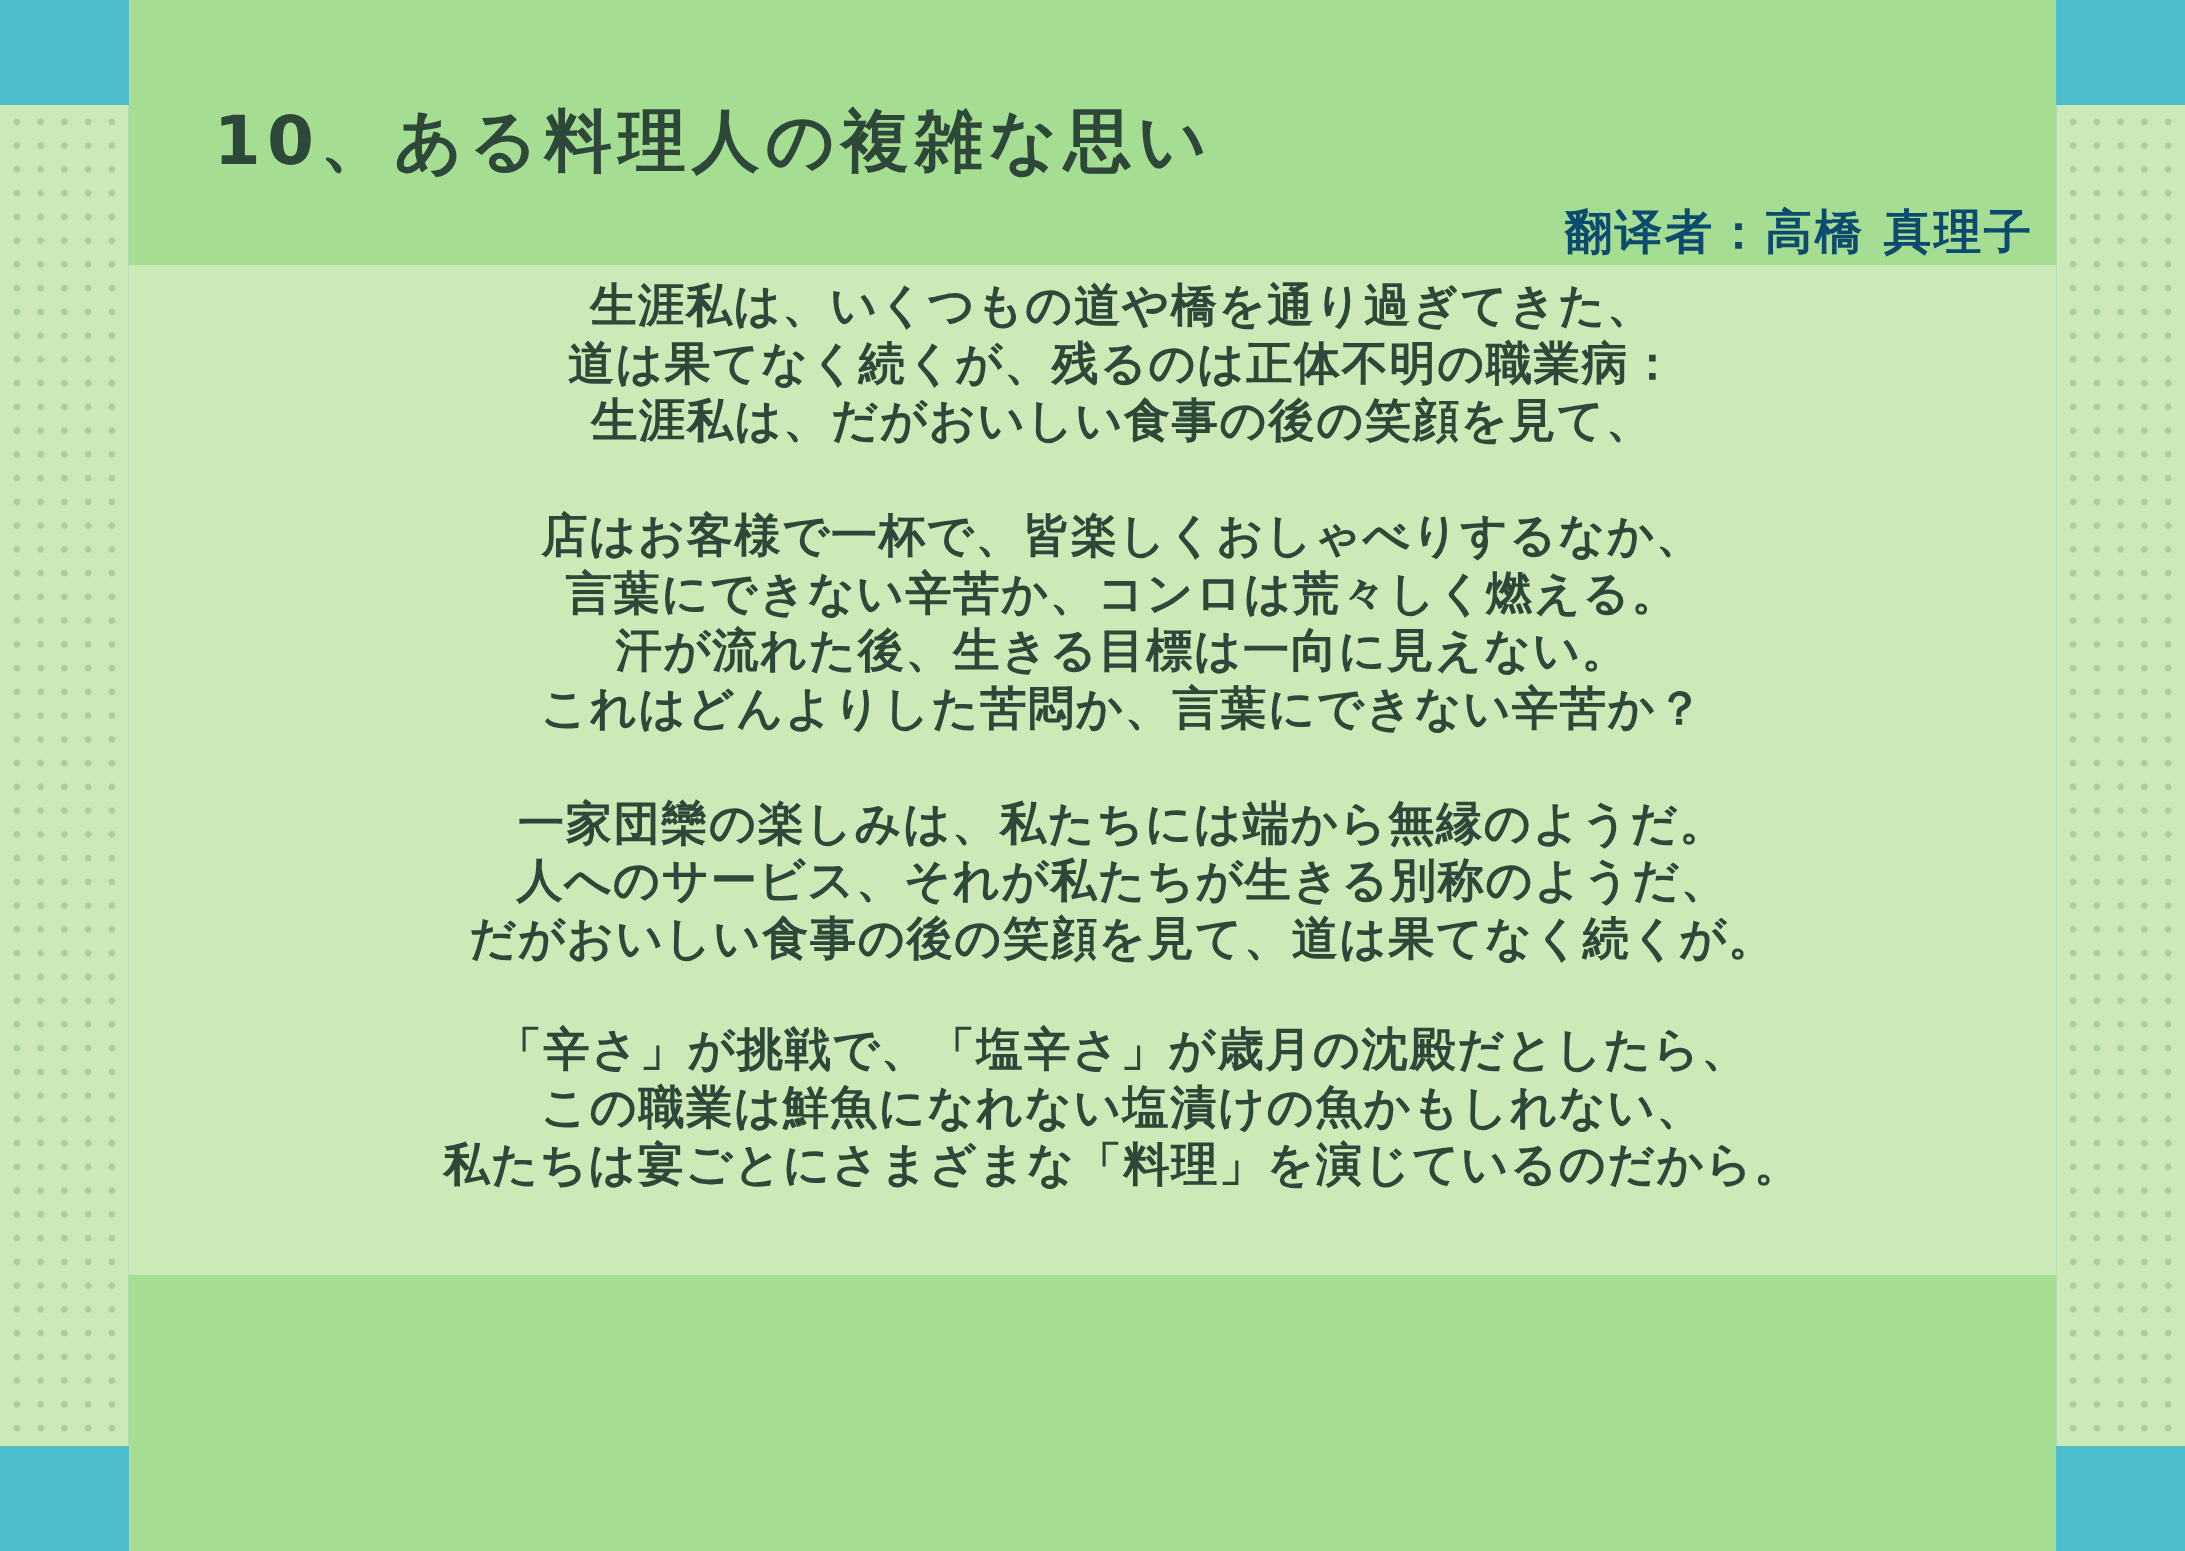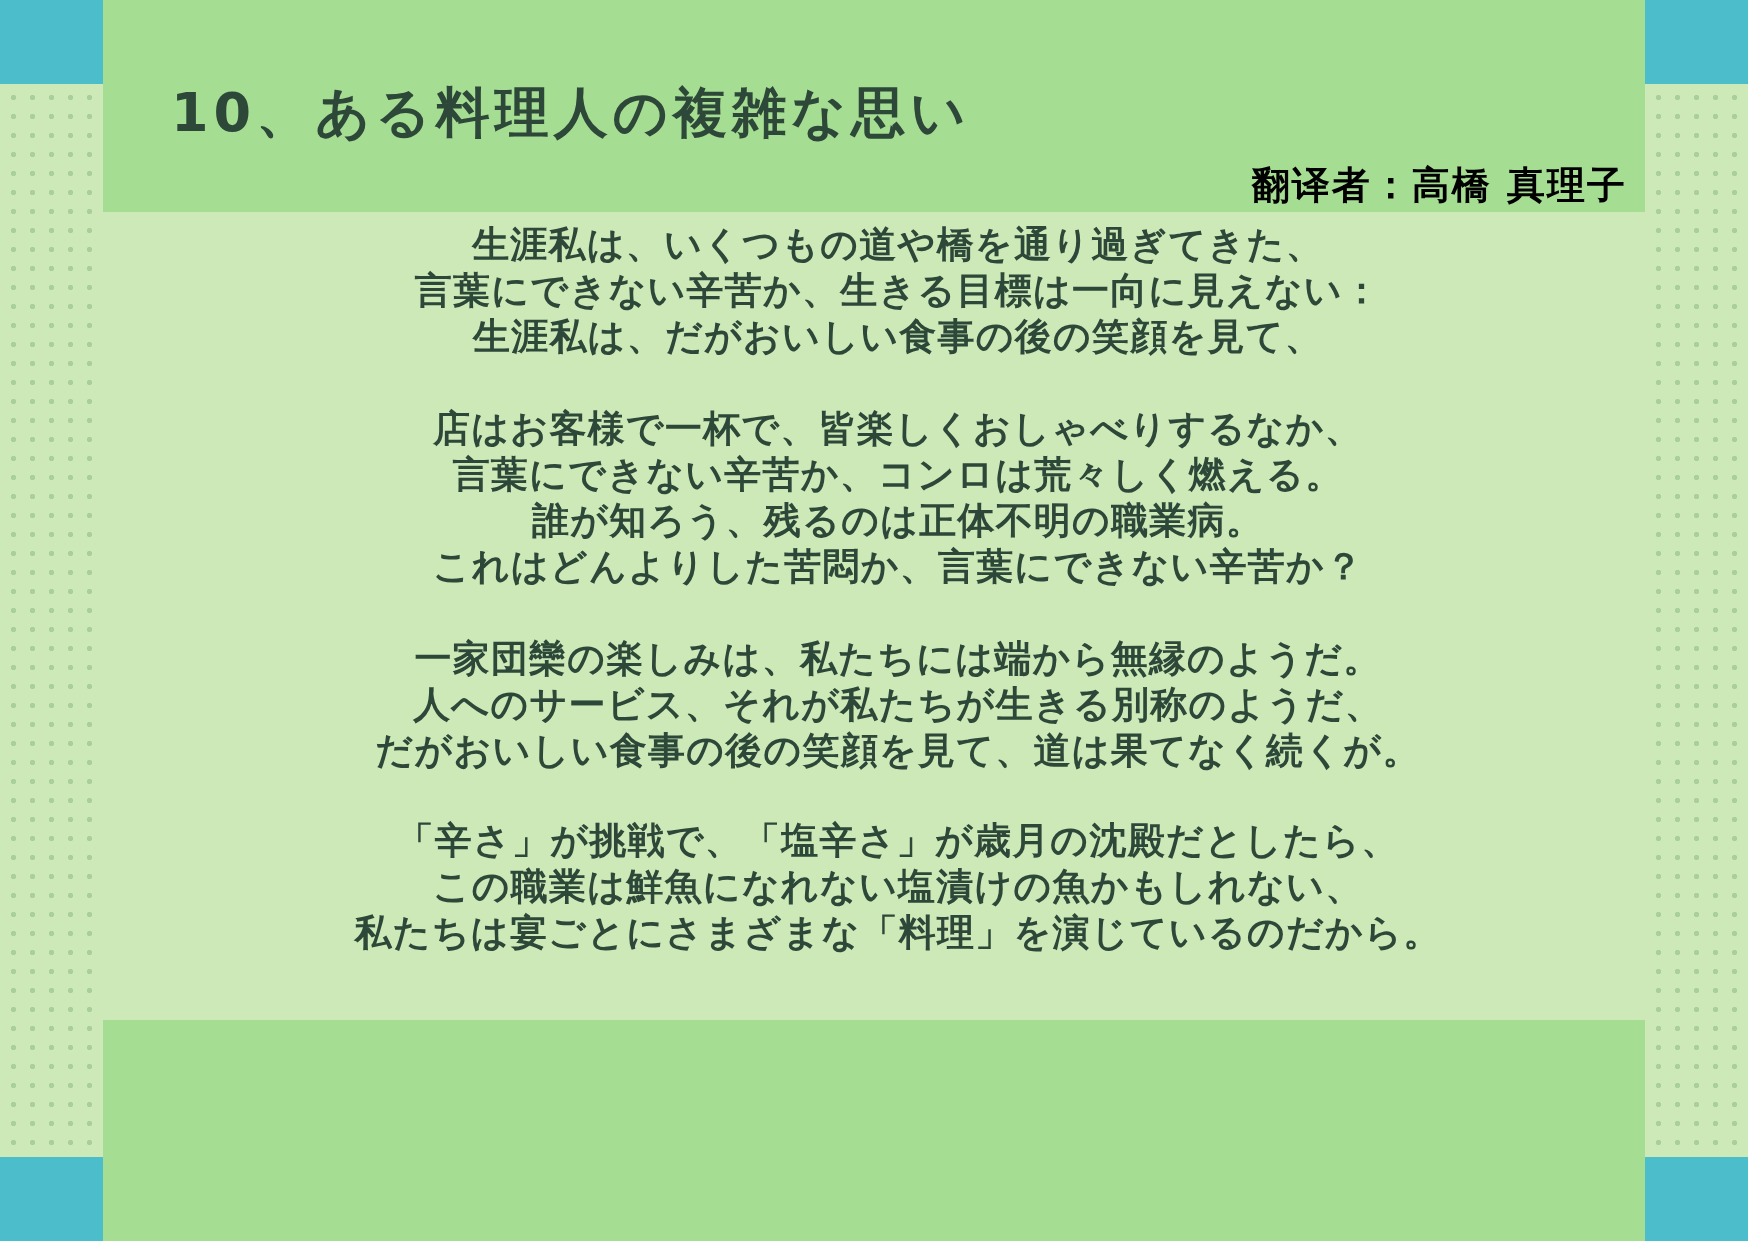--- a/index.html
+++ b/index.html
@@ -57,21 +57,21 @@
     white-space: nowrap;
     line-height: 1;
   }
 
   .translator {
     position: absolute;
     right: 18px;
     top: 163px;
     font-size: 38px;
     font-weight: bold;
-    color: #000000;
+    color: #0c4a6e;
     letter-spacing: 2px;
     white-space: nowrap;
     line-height: 1.2;
   }
 
   
   .body-panel {
     position: absolute;
     left: 103px;
     right: 103px;
@@ -136,28 +136,28 @@
   <div class="header-band">
     <div class="title">10、ある料理人の複雑な思い</div>
     <div class="translator">翻译者：高橋 真理子</div>
   </div>
 
   <div class="body-panel">
     <div class="poem">
 
       <div class="stanza">
         <div class="line">生涯私は、いくつもの道や橋を通り過ぎてきた、</div>
-        <div class="line">言葉にできない辛苦か、生きる目標は一向に見えない：</div>
+        <div class="line">道は果てなく続くが、残るのは正体不明の職業病：</div>
         <div class="line">生涯私は、だがおいしい食事の後の笑顔を見て、</div>
       </div>
 
       <div class="stanza">
         <div class="line">店はお客様で一杯で、皆楽しくおしゃべりするなか、</div>
         <div class="line">言葉にできない辛苦か、コンロは荒々しく燃える。</div>
-        <div class="line">誰が知ろう、残るのは正体不明の職業病。</div>
+        <div class="line">汗が流れた後、生きる目標は一向に見えない。</div>
         <div class="line">これはどんよりした苦悶か、言葉にできない辛苦か？</div>
       </div>
 
       <div class="stanza">
         <div class="line">一家団欒の楽しみは、私たちには端から無縁のようだ。</div>
         <div class="line">人へのサービス、それが私たちが生きる別称のようだ、</div>
         <div class="line">だがおいしい食事の後の笑顔を見て、道は果てなく続くが。</div>
       </div>
 
       <div class="stanza">

